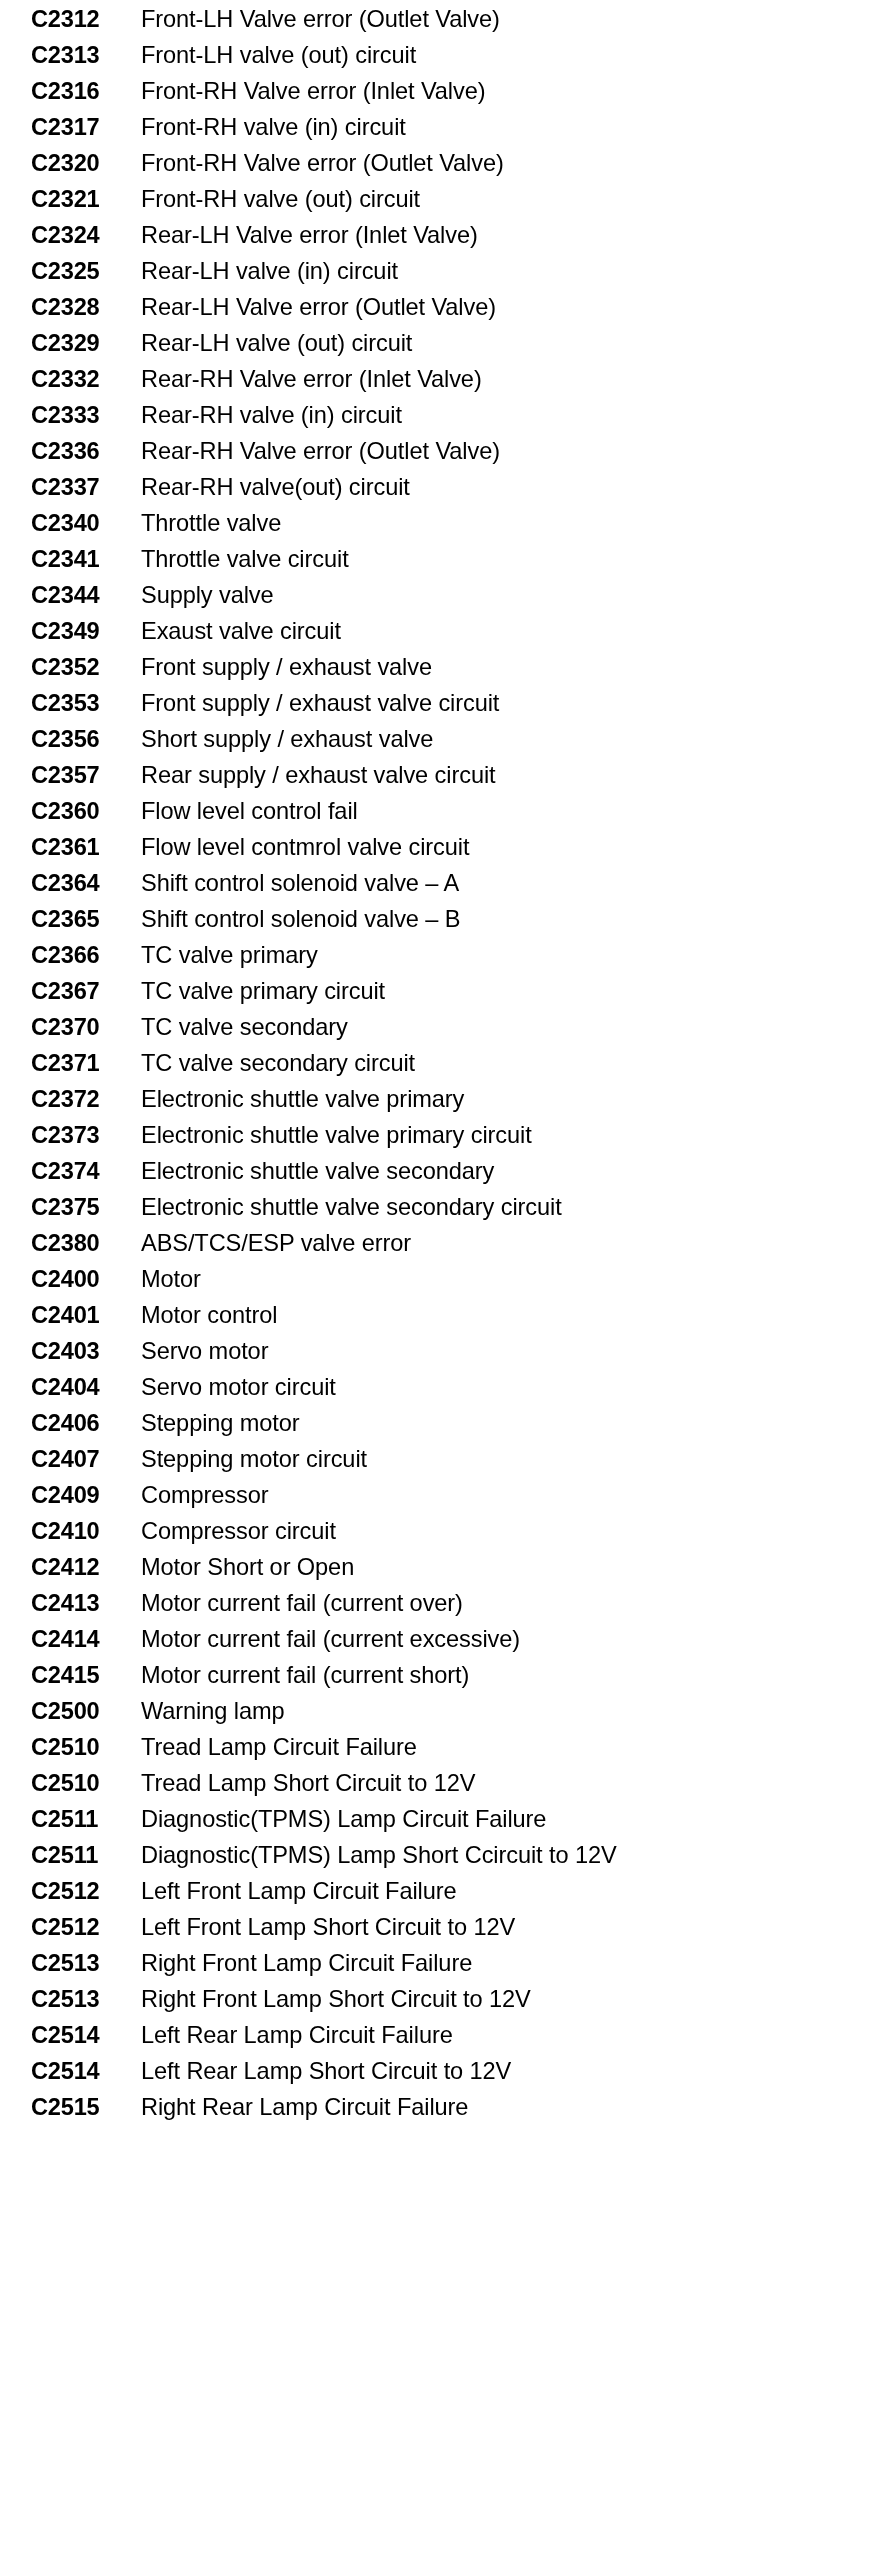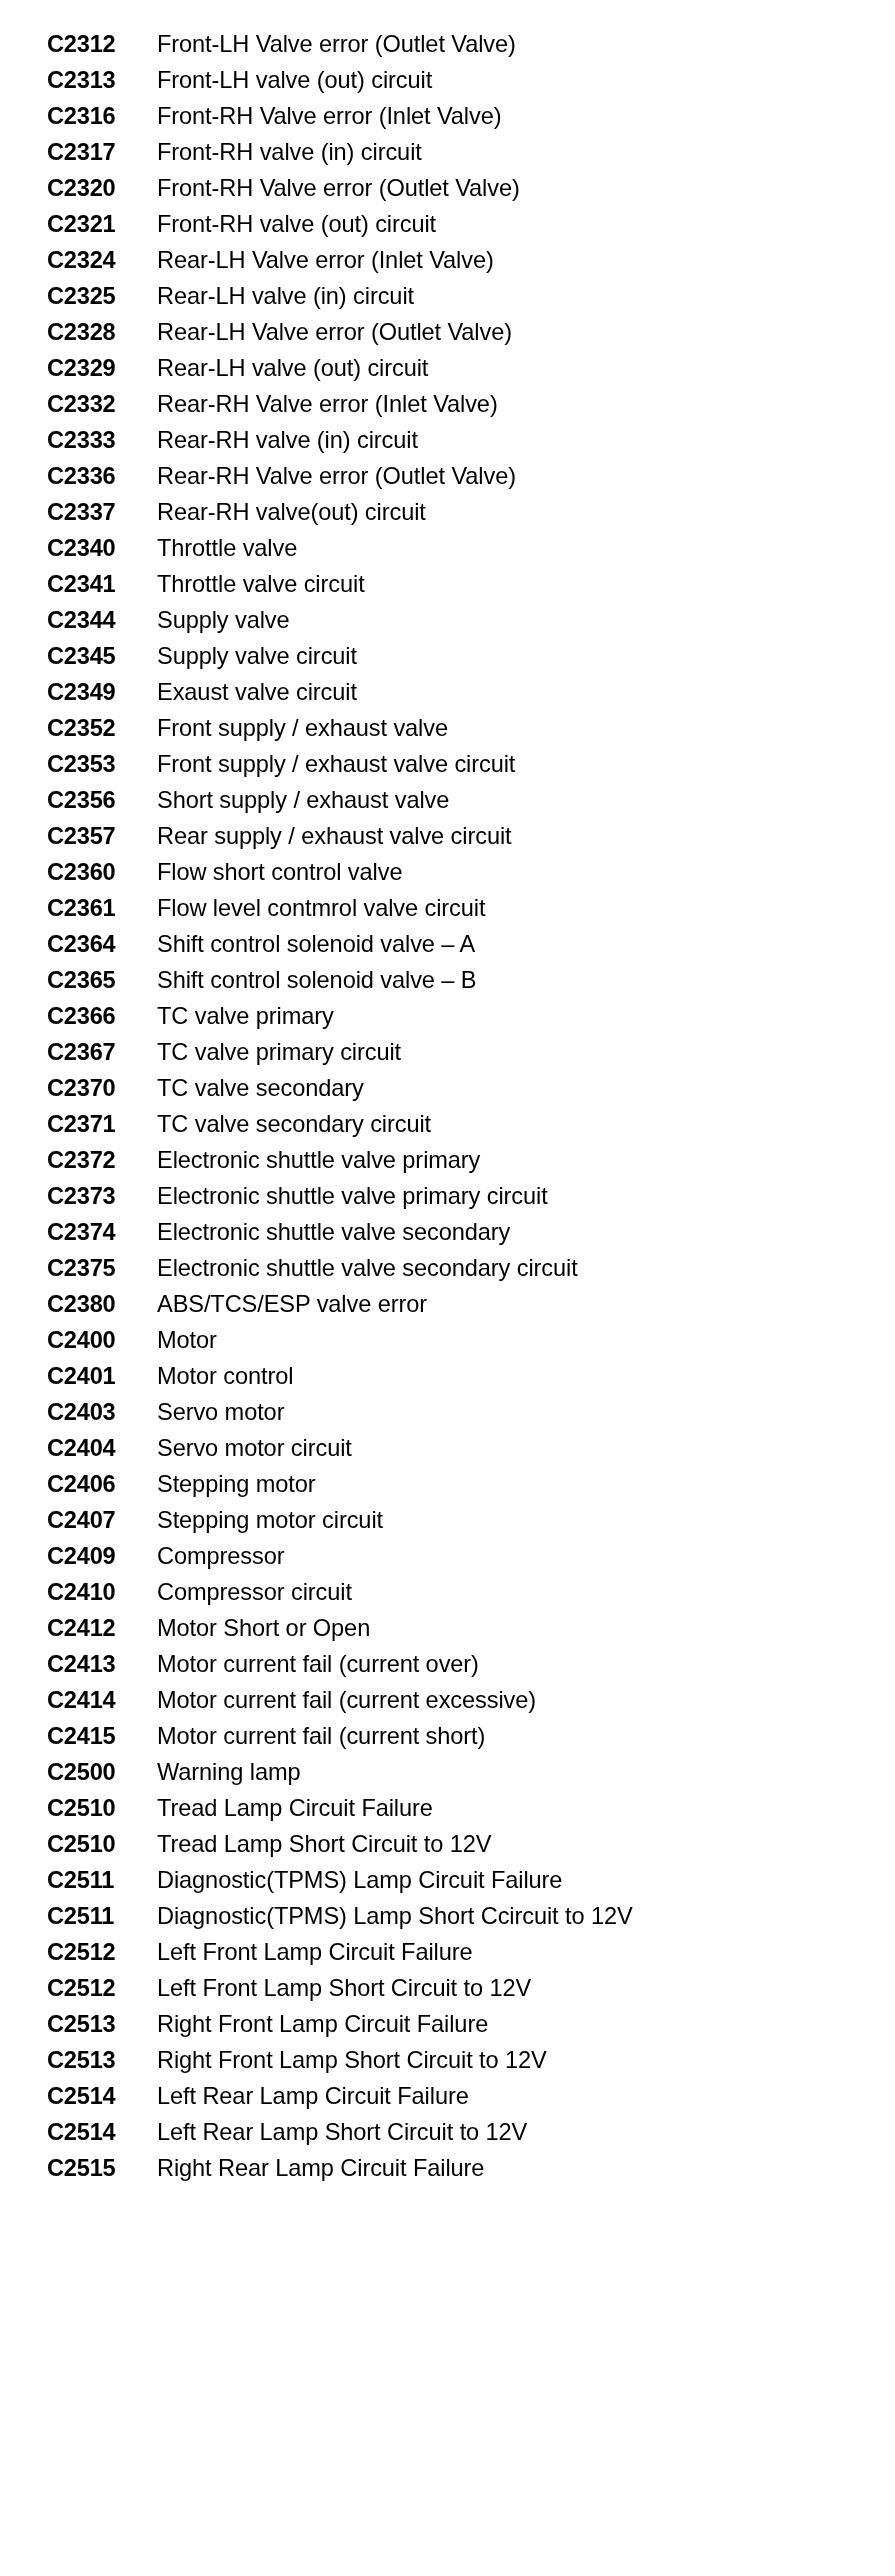--- a/index.html
+++ b/index.html
@@ -8,22 +8,22 @@
     background: #ffffff;
   }
   body {
     width: 895px;
     height: 2576px;
     font-family: "Liberation Sans", sans-serif;
     color: #000000;
     overflow: hidden;
   }
   .dtc-list {
-    padding: 10px 0 0 0;
-    margin: 16px;
+    padding: 1px 0 0 0;
+    margin: 0;
     list-style: none;
   }
   .dtc-row {
     display: block;
     height: 36px;
     line-height: 36px;
     white-space: nowrap;
     padding-left: 31px;
     overflow: hidden;
   }
@@ -57,27 +57,26 @@
     <div class="dtc-row"><span class="dtc-code">C2325</span><span class="dtc-desc">Rear-LH valve (in) circuit</span></div>
     <div class="dtc-row"><span class="dtc-code">C2328</span><span class="dtc-desc">Rear-LH Valve error (Outlet Valve)</span></div>
     <div class="dtc-row"><span class="dtc-code">C2329</span><span class="dtc-desc">Rear-LH valve (out) circuit</span></div>
     <div class="dtc-row"><span class="dtc-code">C2332</span><span class="dtc-desc">Rear-RH Valve error (Inlet Valve)</span></div>
     <div class="dtc-row"><span class="dtc-code">C2333</span><span class="dtc-desc">Rear-RH valve (in) circuit</span></div>
     <div class="dtc-row"><span class="dtc-code">C2336</span><span class="dtc-desc">Rear-RH Valve error (Outlet Valve)</span></div>
     <div class="dtc-row"><span class="dtc-code">C2337</span><span class="dtc-desc">Rear-RH valve(out) circuit</span></div>
     <div class="dtc-row"><span class="dtc-code">C2340</span><span class="dtc-desc">Throttle valve</span></div>
     <div class="dtc-row"><span class="dtc-code">C2341</span><span class="dtc-desc">Throttle valve circuit</span></div>
     <div class="dtc-row"><span class="dtc-code">C2344</span><span class="dtc-desc">Supply valve</span></div>
-    <div class="dtc-row"><span class="dtc-code">C2345</span><span class="dtc-desc">Supply valve circuit</span></div>
     <div class="dtc-row"><span class="dtc-code">C2349</span><span class="dtc-desc">Exaust valve circuit</span></div>
     <div class="dtc-row"><span class="dtc-code">C2352</span><span class="dtc-desc">Front supply / exhaust valve</span></div>
     <div class="dtc-row"><span class="dtc-code">C2353</span><span class="dtc-desc">Front supply / exhaust valve circuit</span></div>
     <div class="dtc-row"><span class="dtc-code">C2356</span><span class="dtc-desc">Short supply / exhaust valve</span></div>
     <div class="dtc-row"><span class="dtc-code">C2357</span><span class="dtc-desc">Rear supply / exhaust valve circuit</span></div>
-    <div class="dtc-row"><span class="dtc-code">C2360</span><span class="dtc-desc">Flow short control valve</span></div>
+    <div class="dtc-row"><span class="dtc-code">C2360</span><span class="dtc-desc">Flow level control fail</span></div>
     <div class="dtc-row"><span class="dtc-code">C2361</span><span class="dtc-desc">Flow level contmrol valve circuit</span></div>
     <div class="dtc-row"><span class="dtc-code">C2364</span><span class="dtc-desc">Shift control solenoid valve – A</span></div>
     <div class="dtc-row"><span class="dtc-code">C2365</span><span class="dtc-desc">Shift control solenoid valve – B</span></div>
     <div class="dtc-row"><span class="dtc-code">C2366</span><span class="dtc-desc">TC valve primary</span></div>
     <div class="dtc-row"><span class="dtc-code">C2367</span><span class="dtc-desc">TC valve primary circuit</span></div>
     <div class="dtc-row"><span class="dtc-code">C2370</span><span class="dtc-desc">TC valve secondary</span></div>
     <div class="dtc-row"><span class="dtc-code">C2371</span><span class="dtc-desc">TC valve secondary circuit</span></div>
     <div class="dtc-row"><span class="dtc-code">C2372</span><span class="dtc-desc">Electronic shuttle valve primary</span></div>
     <div class="dtc-row"><span class="dtc-code">C2373</span><span class="dtc-desc">Electronic shuttle valve primary circuit</span></div>
     <div class="dtc-row"><span class="dtc-code">C2374</span><span class="dtc-desc">Electronic shuttle valve secondary</span></div>

